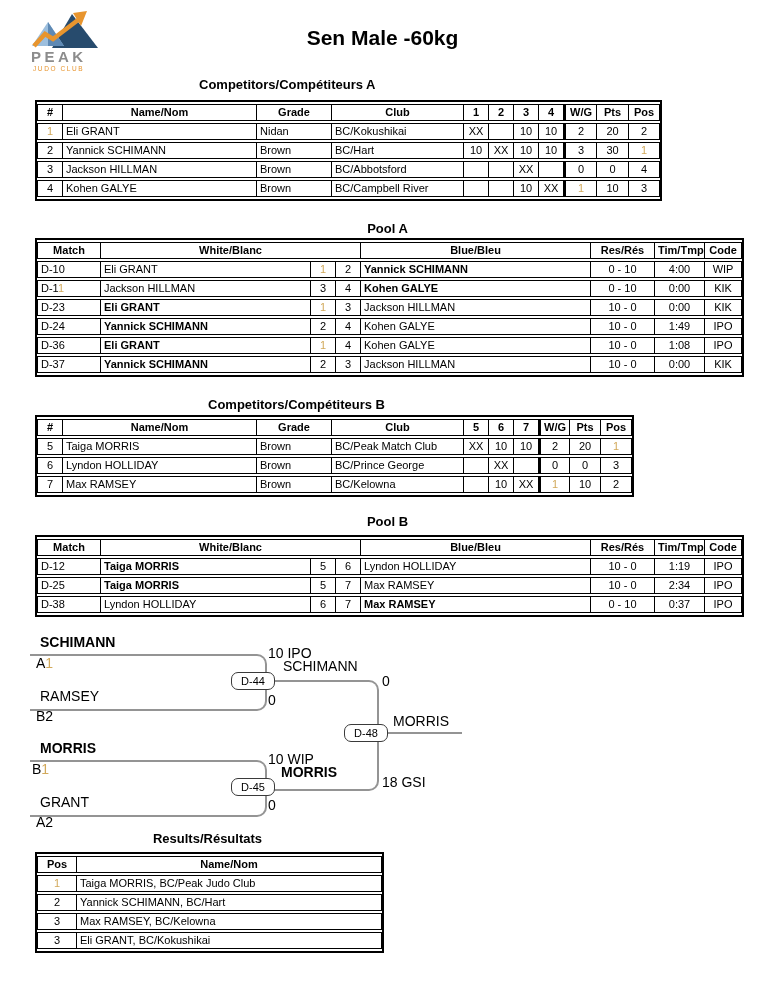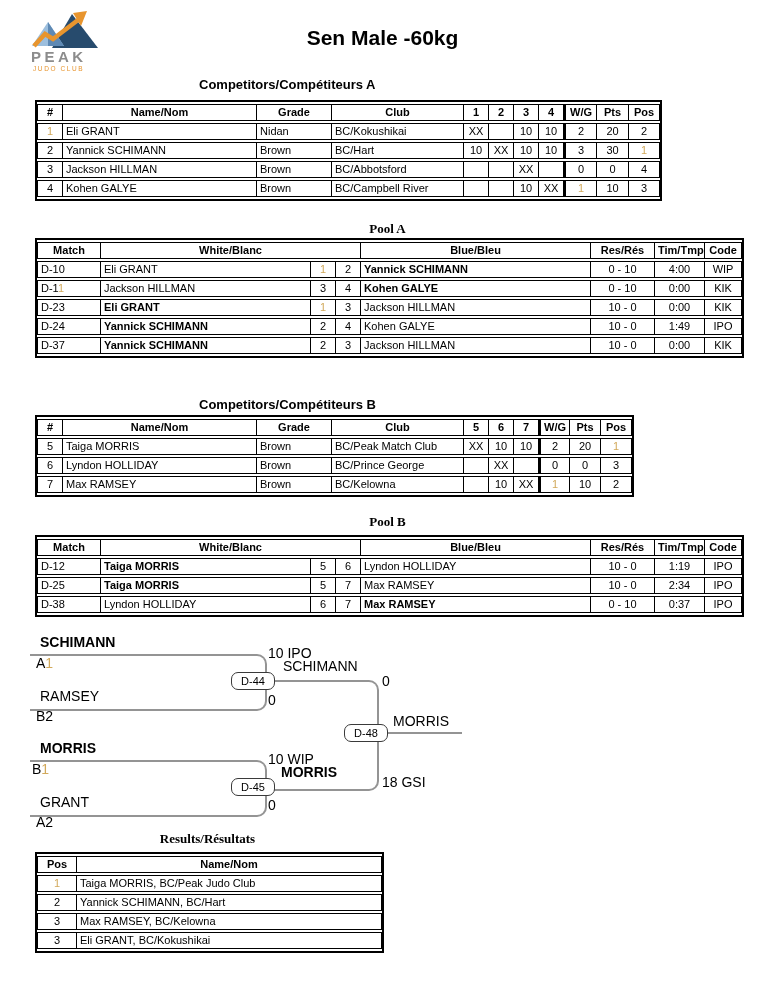--- a/index.html
+++ b/index.html
@@ -3,21 +3,21 @@
 <meta charset="utf-8">
 <style>
   :root{ --gold:#D2A95B; }
   html,body{margin:0;padding:0;background:#fff;}
   body{width:765px;height:990px;font-family:"Liberation Sans",sans-serif;color:#000;}
   .page{position:relative;width:765px;height:990px;background:#fff;overflow:hidden;}
 
   .title{position:absolute;left:0;top:26px;width:765px;text-align:center;
          font-size:21px;font-weight:bold;}
   .heading{position:absolute;font-size:13px;font-weight:bold;white-space:nowrap;}
-  .heading.ctr{text-align:center;font-family:Liberation Serif, serif;}
+  .heading.ctr{text-align:center;}
 
   table.sheet{position:absolute;border-collapse:separate;border-spacing:0 2px;
               border:2px solid #000;table-layout:fixed;background:#fff;font-size:11px;}
   table.sheet th,table.sheet td{
       border-top:1px solid #000;border-bottom:1px solid #000;border-right:1px solid #000;
       border-left:none;padding:0 3px;line-height:15px;height:15px;
       overflow:hidden;white-space:nowrap;}
   table.sheet th:first-child,table.sheet td:first-child{border-left:1px solid #000;}
   table.sheet th{font-weight:bold;text-align:center;}
   td.c{text-align:center;} td.l{text-align:left;padding-left:5px;}
@@ -44,21 +44,21 @@
     <polyline points="6,38 17,26 25,31 50,12" fill="none" stroke-width="4.5" stroke="#E8952E"></polyline>
     <polygon points="45,5 59,3 53,18" fill="#E8952E"></polygon>
     <text x="3" y="54" font-size="15" font-weight="bold" letter-spacing="3.5" fill="#8C8C8C">PEAK</text>
     <text x="5" y="63" font-size="6.5" letter-spacing="1.6" fill="#E8952E">JUDO CLUB</text>
   </svg>
 
   <div class="title">Sen Male -60kg</div>
 
   <div class="heading" style="left:199px;top:77px;">Competitors/Compétiteurs A</div>
   <div class="heading ctr" style="left:35px;top:221px;width:705px;">Pool A</div>
-  <div class="heading" style="left:199px;top:397px;">Competitors/Compétiteurs B</div>
+  <div class="heading" style="left:208px;top:397px;">Competitors/Compétiteurs B</div>
   <div class="heading ctr" style="left:35px;top:514px;width:705px;">Pool B</div>
   <div class="heading ctr" style="left:35px;top:831px;width:345px;">Results/Résultats</div>
 
   <table class="sheet" id="tbl-comp-a" style="left:35px;top:100px;width:623px;">
     <colgroup>
         <col style="width:26px">
         <col style="width:194px">
         <col style="width:75px">
         <col style="width:132px">
       <col style="width:25px">
@@ -196,20 +196,30 @@
           <td class="l">D-24</td>
           <td class="l b">Yannick SCHIMANN</td>
           <td class="c">2</td>
           <td class="c">4</td>
           <td class="l">Kohen GALYE</td>
           <td class="c">10 - 0</td>
           <td class="c">1:49</td>
           <td class="c">IPO</td>
         </tr>
         <tr>
+          <td class="l">D-36</td>
+          <td class="l b">Eli GRANT</td>
+          <td class="c gold">1</td>
+          <td class="c">4</td>
+          <td class="l">Kohen GALYE</td>
+          <td class="c">10 - 0</td>
+          <td class="c">1:08</td>
+          <td class="c">IPO</td>
+        </tr>
+        <tr>
           <td class="l">D-37</td>
           <td class="l b">Yannick SCHIMANN</td>
           <td class="c">2</td>
           <td class="c">3</td>
           <td class="l">Jackson HILLMAN</td>
           <td class="c">10 - 0</td>
           <td class="c">0:00</td>
           <td class="c">KIK</td>
         </tr>
       </tbody>

